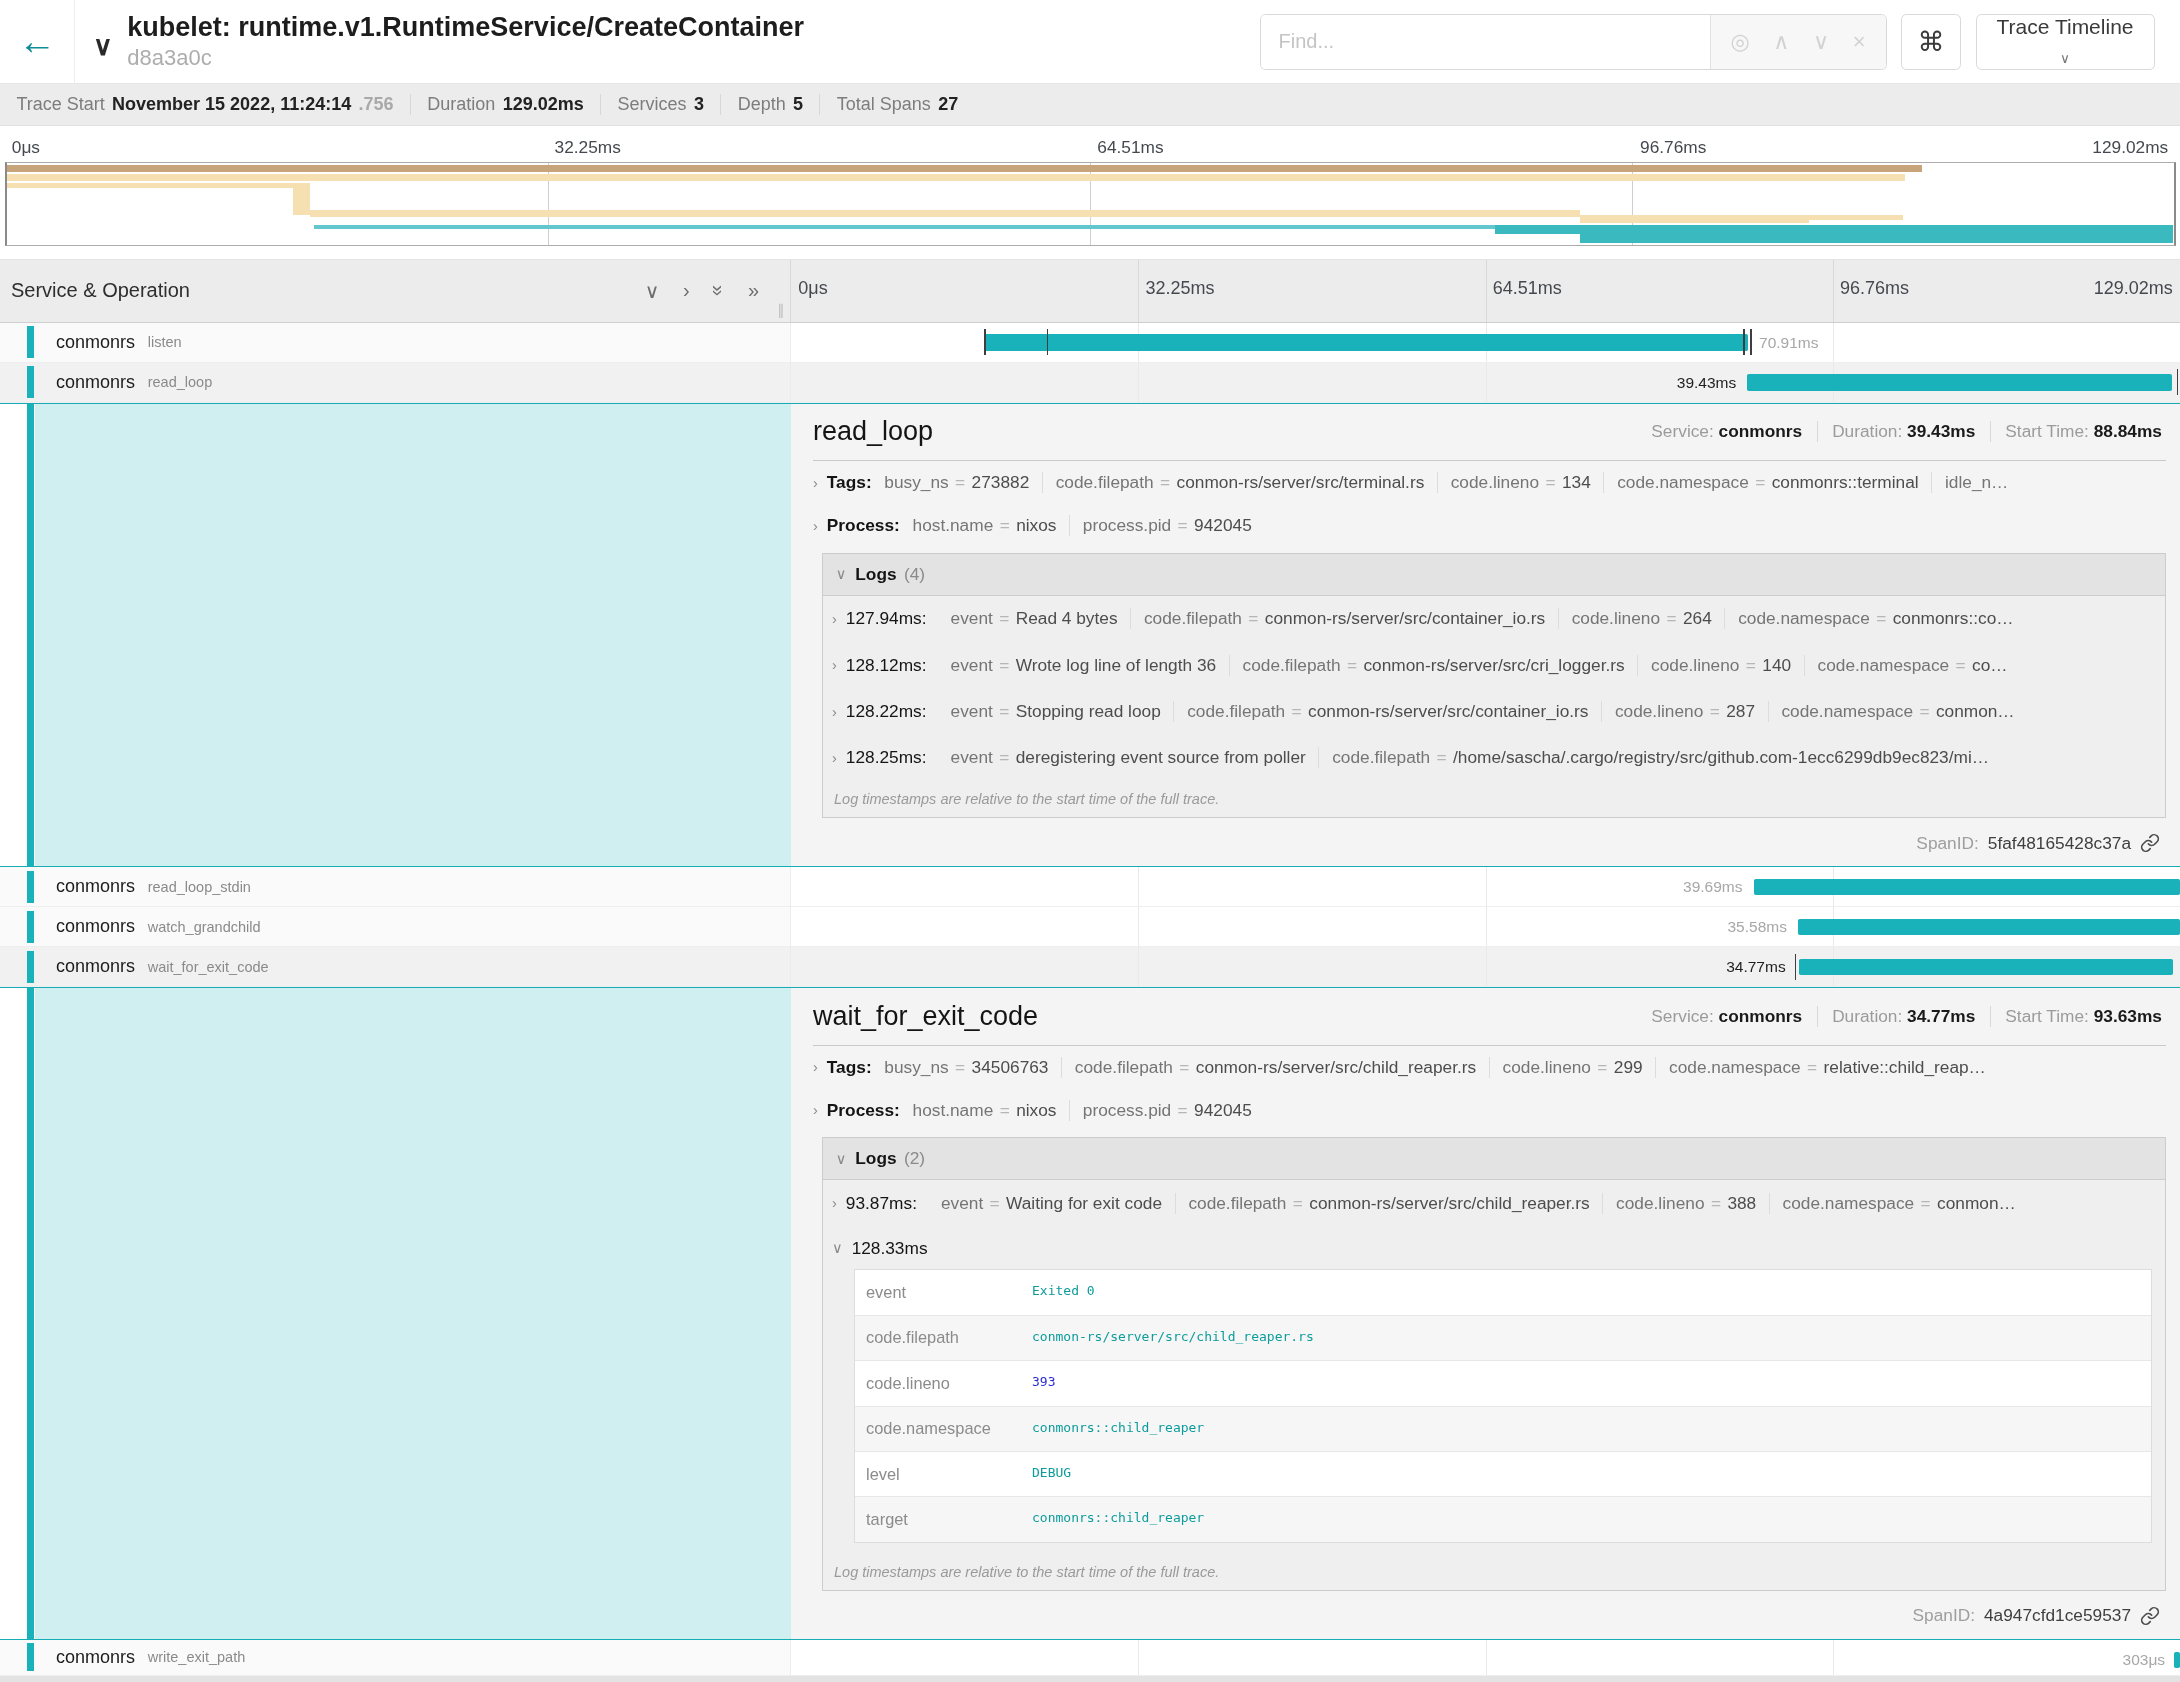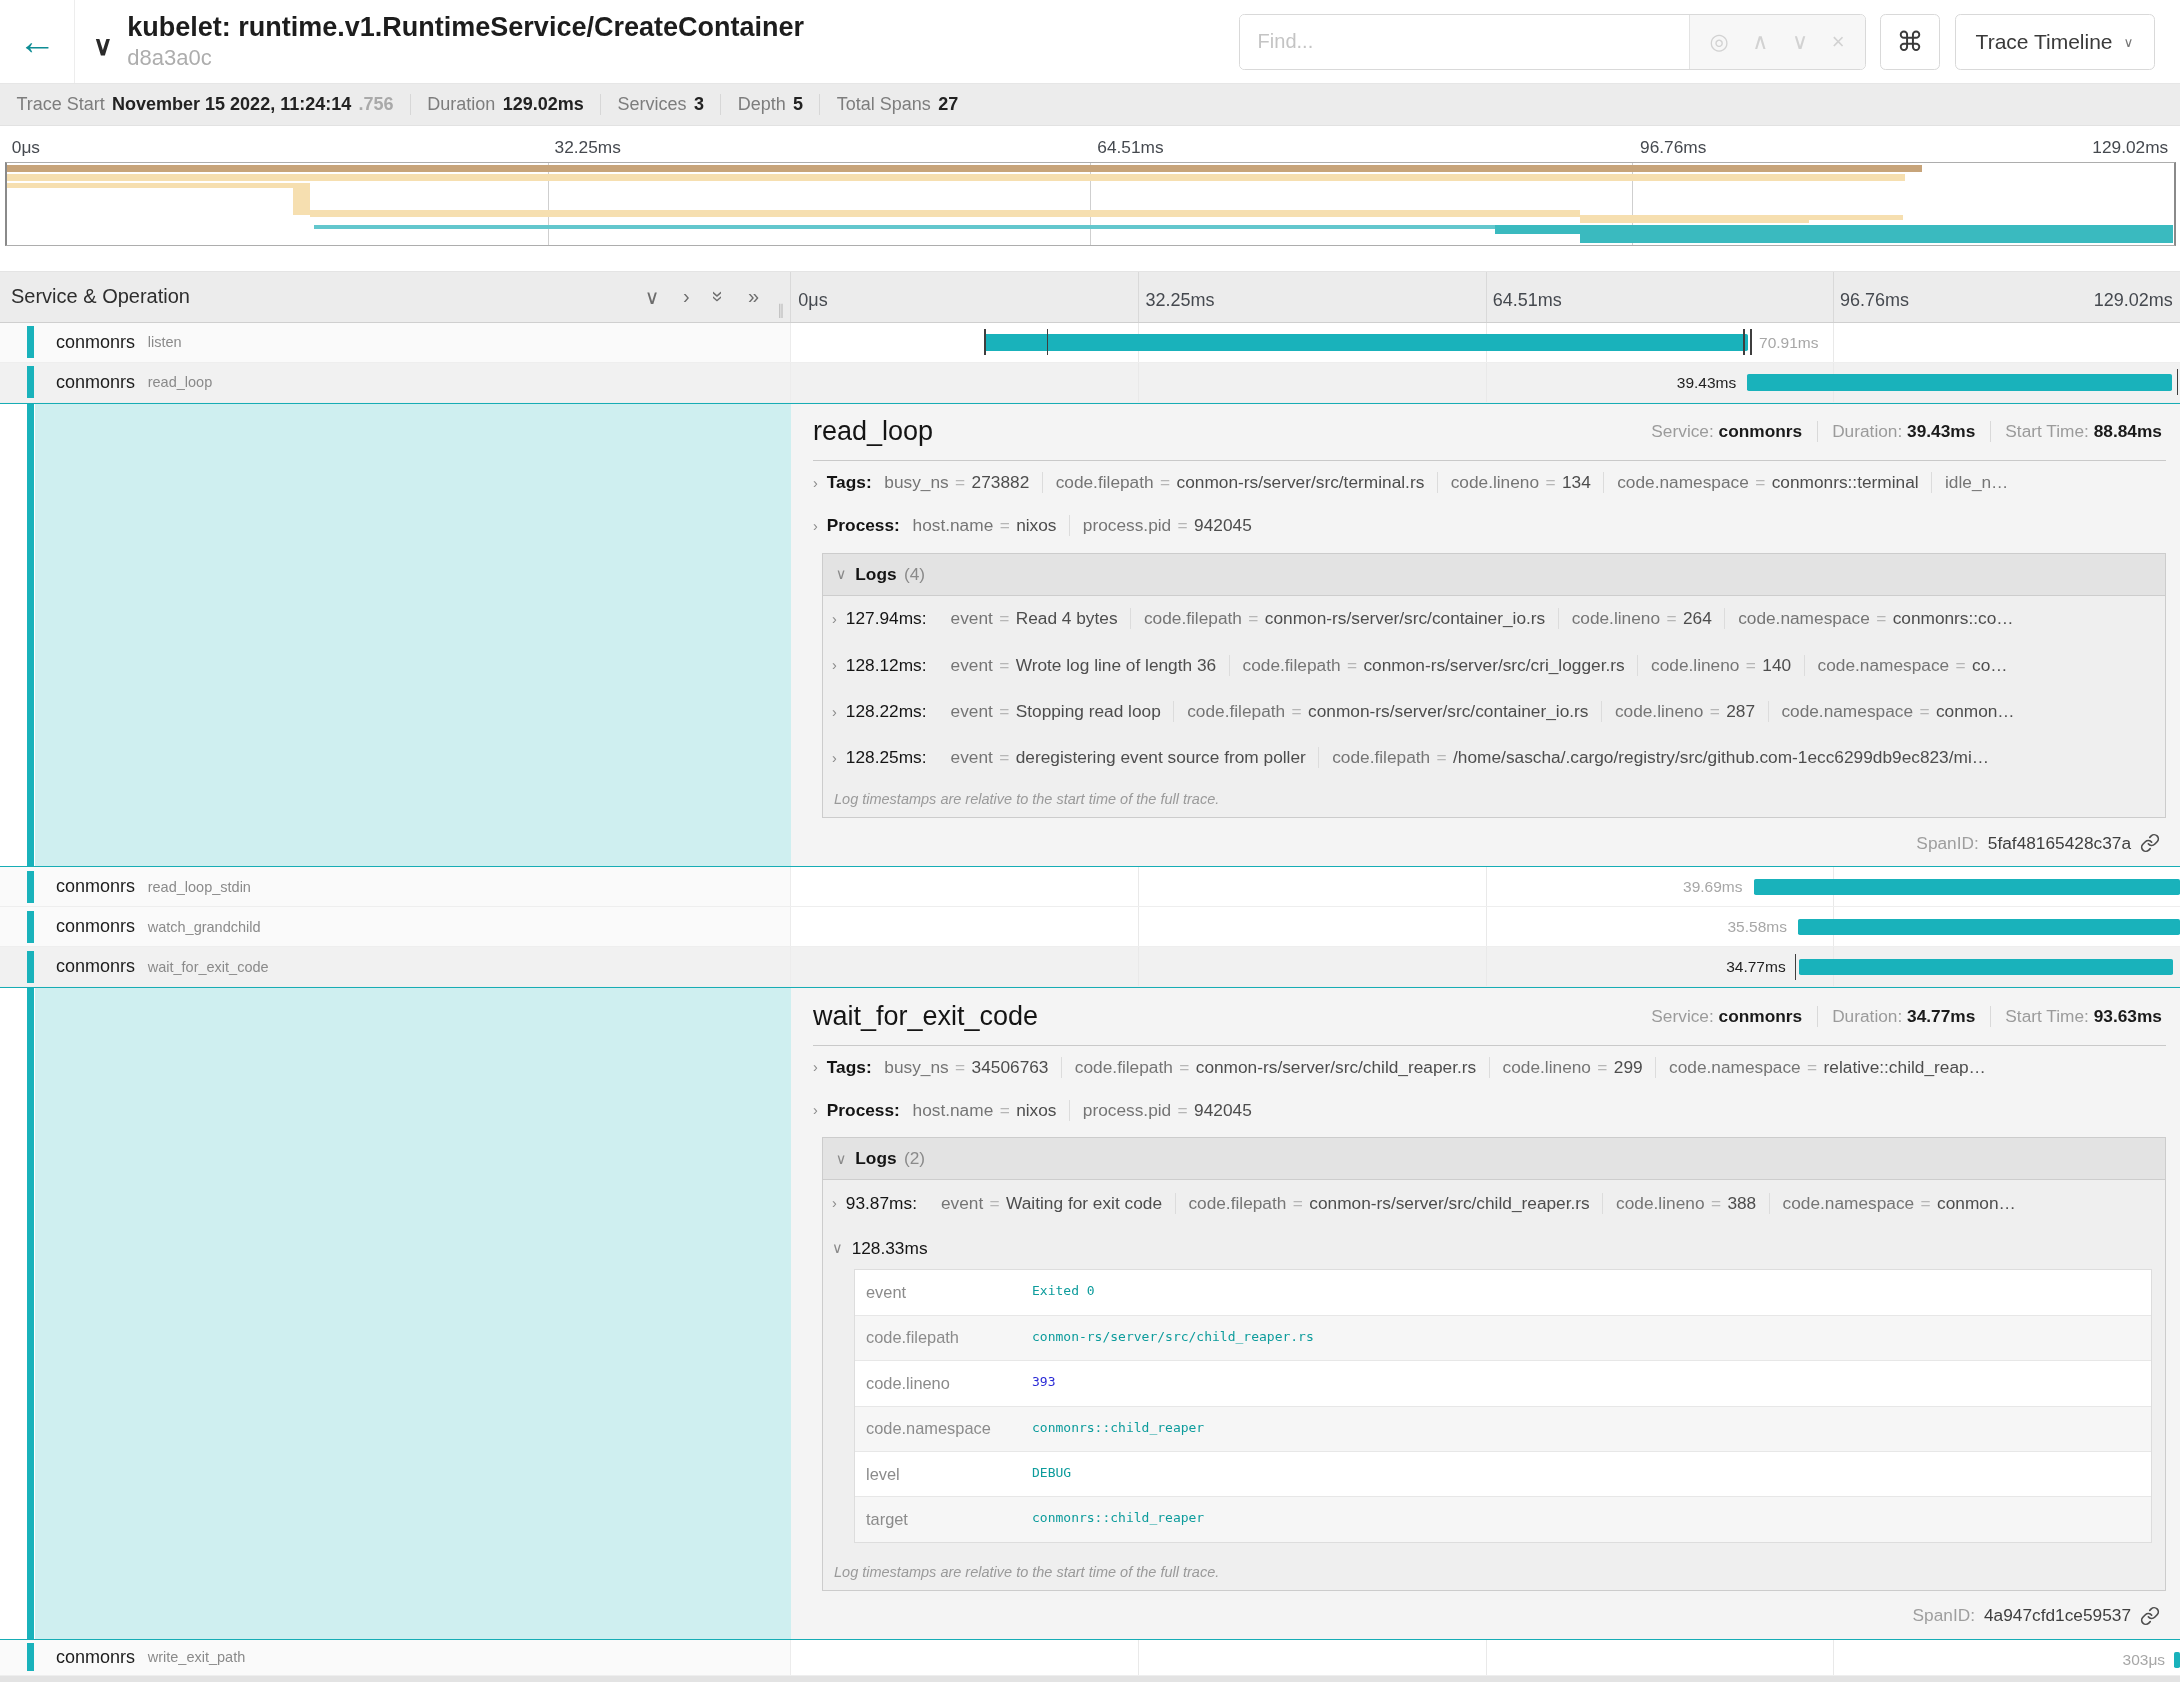--- a/index.html
+++ b/index.html
@@ -21,42 +21,42 @@
   .big-chevron{font-size:27px;color:#2a2a2a;font-weight:bold;margin-right:14.5px;margin-top:9px;}
   .titles h1{margin:0;font-size:27px;font-weight:600;color:#1d1d1d;line-height:1.15;}
   .trace-id{font-size:22px;color:#adadad;margin-top:1.8px;}
   .controls{display:flex;align-items:center;gap:14.5px;padding-right:25.5px;border-radius:28px;}
   .find-box{display:flex;align-items:stretch;height:56px;border:0.9px solid #d9d9d9;border-radius:5.5px;overflow:hidden;width:627px;background:#fff;}
   .find-box input{flex:1;border:none;outline:none;padding:0 18px;font-size:20px;color:#444;font-family:"Liberation Sans",sans-serif;}
   .find-box input::placeholder{color:#c4c4c4;}
   .find-actions{display:flex;align-items:center;gap:23.6px;padding:0 20px;background:#f7f7f7;border-left:0.9px solid #e3e3e3;color:#d2d2d2;font-size:22px;}
   .find-actions span{cursor:pointer;}
   .kbd-btn{height:56px;width:60px;border:0.9px solid #d9d9d9;border-radius:5.5px;background:#fff;font-size:27px;color:#3a3a3a;cursor:pointer;}
-  .view-btn{height:56px;border:0.9px solid #d9d9d9;border-radius:5.5px;background:#fff;font-size:21px;color:#3a3a3a;padding:0 20px;display:flex;align-items:center;gap:11px;cursor:pointer;}
+  .view-btn{height:56px;border:0.9px solid #d9d9d9;border-radius:5.5px;background:#fff;font-size:21px;color:#3a3a3a;padding:0 20px;display:flex;align-items:center;gap:11px;cursor:pointer;flex-direction:column;}
   .view-btn .caret{font-size:13.6px;color:#777;}
 
   
   .summary{height:42px;background:#ececec;display:flex;align-items:center;font-size:18px;color:#7d7d7d;border-bottom:0.9px solid #e2e2e2;}
   .s-item{padding:0 16.4px;border-right:0.9px solid #d7d7d7;display:flex;gap:7.3px;align-items:baseline;white-space:nowrap;}
   .s-item:last-child{border-right:none;}
   .s-item b{color:#222;}
   .s-item .dim{color:#a9a9a9;font-weight:bold;}
 
   
   .minimap{padding:9px 4.5px 12.7px 4.5px;background:#fff;}
   .mm-ticks{position:relative;height:27px;font-size:17.3px;color:#45494f;}
   .mm-ticks span{position:absolute;top:1.8px;}
   .mm-canvas{position:relative;height:84px;border-top:0.9px solid #adadad;border-bottom:0.9px solid #adadad;border-left:2.7px solid #8a8a8a;border-right:2.7px solid #8a8a8a;background:#fff;overflow:hidden;cursor:crosshair;}
   .mm-grid{position:absolute;top:0;bottom:0;width:0.9px;background:#cfcfcf;}
   .mm-bar{position:absolute;}
 
   .tk0{left:7.3px;} .tk1{left:calc(25% + 7.3px);} .tk2{left:calc(50% + 7.3px);} .tk3{left:calc(75% + 7.3px);} .tk4{right:7.3px;}
 
   
-  .thead{display:flex;height:52px;background:#ececec;border-bottom:0.9px solid #cfcfcf;border-top:0.9px solid #e4e4e4;margin-top:12px;}
+  .thead{display:flex;height:64px;background:#ececec;border-bottom:0.9px solid #cfcfcf;border-top:0.9px solid #e4e4e4;}
   .thead-name{width:var(--namecol);display:flex;align-items:center;padding-left:11px;position:relative;border-right:0.9px solid #d9d9d9;}
   .thead-name .hdr-label{font-size:20px;color:#2e2e2e;}
   .th-icons{margin-left:auto;margin-right:31px;display:flex;gap:23.6px;color:#6d6d6d;font-size:20px;align-items:center;}
   .th-icons span{cursor:pointer;}
   .rot90{display:inline-block;transform:rotate(90deg);}
   .resizer{position:absolute;right:5.5px;bottom:3.6px;color:#bdbdbd;font-size:14.5px;cursor:col-resize;}
   .thead-time{flex:1;position:relative;font-size:18px;color:#45494f;}
   .thead-time span{position:absolute;top:18px;}
   .th-line{position:absolute;top:0;bottom:0;width:0.9px;background:#d9d9d9;}
 

